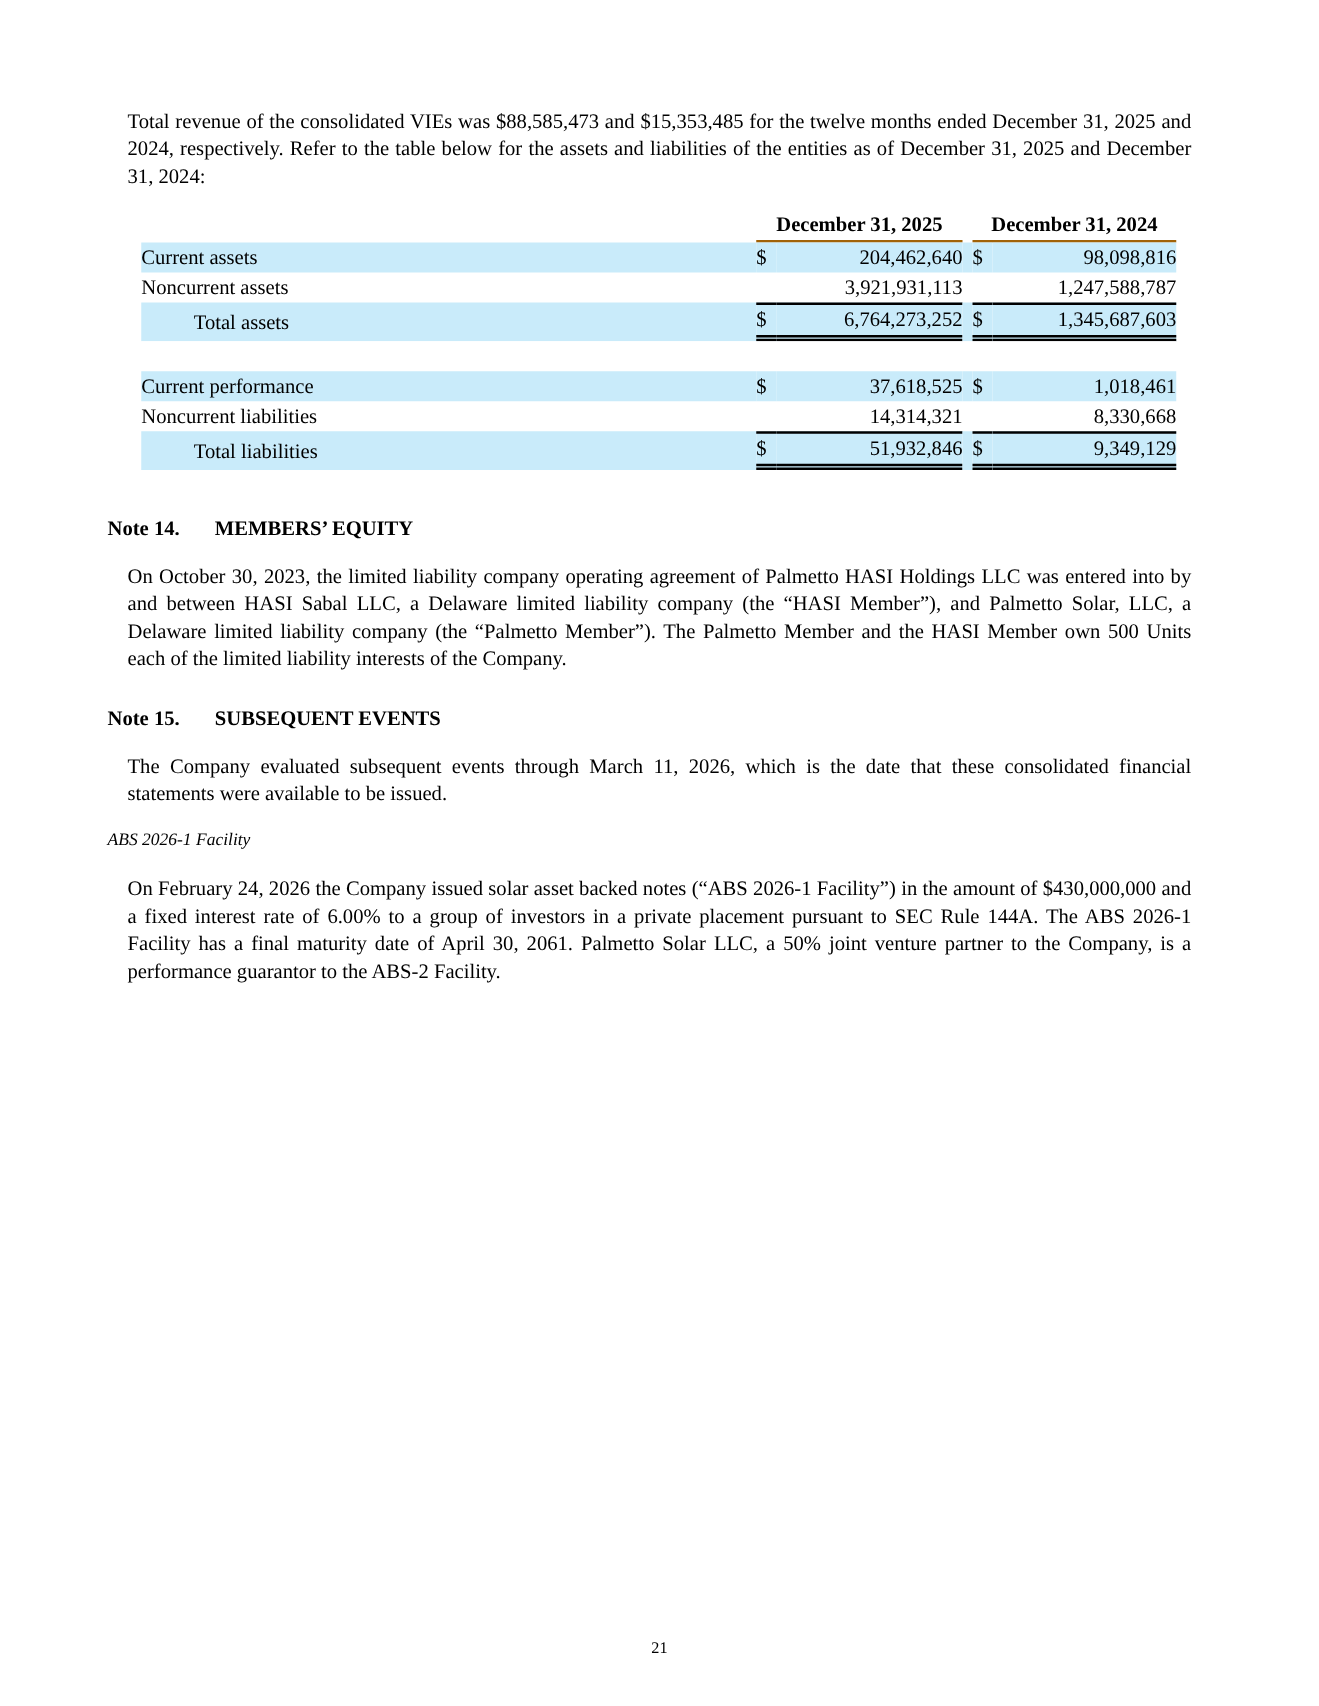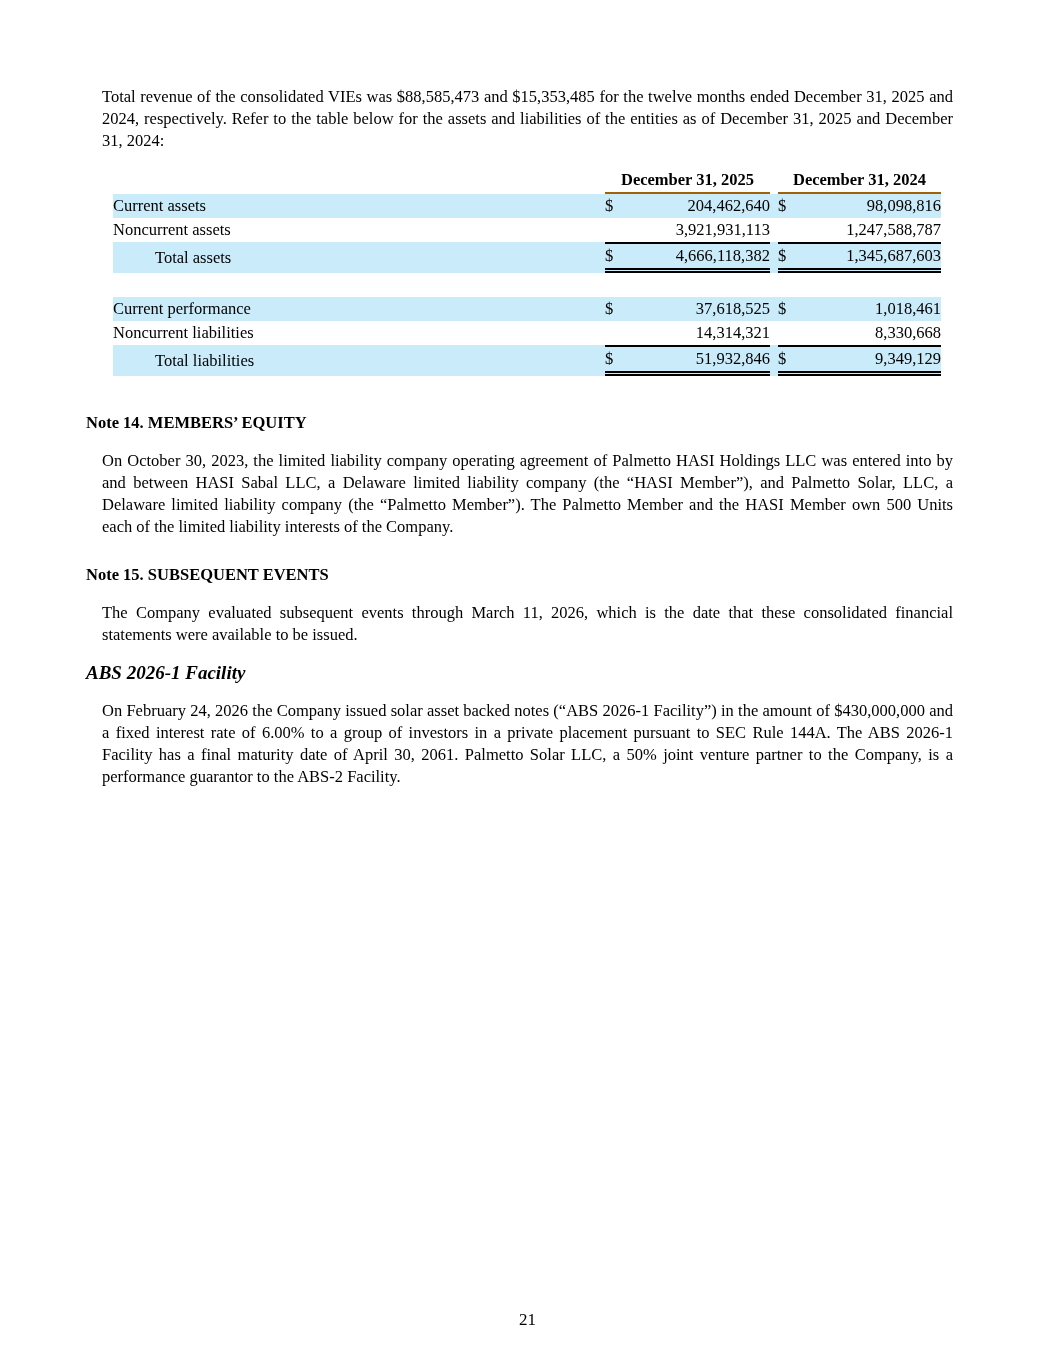--- a/index.html
+++ b/index.html
@@ -67,42 +67,41 @@
   tr.spacer td { height: 24px; background: #ffffff; }
 
   
   .note-heading {
     font-size: 16.5px;
     font-weight: bold;
     margin: 0;
     line-height: 22px;
   }
   .note-heading .note-num { display: inline-block; }
-  .note-heading .note-title { display: inline-block; }
+  .note-heading .note-title { display: inline-block; margin-left: 24px; }
   .h-note14 { margin-top: 36px; }
   .h-note15 { margin-top: 26px; }
   .p-after-heading { margin-top: 9px; }
   .p-note15 { margin-top: 9px; }
   .subhead-italic {
-    font-size: 19px;
+    font-size: 14px;
     font-style: italic;
     line-height: 22px;
     margin: 0;
     margin-top: 11px;
-    font-weight: bold;
   }
   .p-abs { margin-top: 8px; }
 
   .footer-pagenum {
     position: absolute;
     left: 0;
     right: 0;
     top: 1310px;
     text-align: center;
-    font-size: 17px;
+    font-size: 13px;
   }
 </style>
 </head>
 <body>
 
 <div class="page">
   <div class="content">
 
     <p class="para intro">Total revenue of the consolidated VIEs was $88,585,473 and $15,353,485 for the twelve months ended December 31, 2025 and 2024, respectively. Refer to the table below for the assets and liabilities of the entities as of December 31, 2025 and December 31, 2024:</p>
 
@@ -135,21 +134,21 @@
           <td class="lbl">Noncurrent assets</td>
           <td class="cur"></td>
           <td class="val">3,921,931,113</td>
           <td></td>
           <td class="cur"></td>
           <td class="val">1,247,588,787</td>
         </tr>
         <tr class="shaded total">
           <td class="lbl indent">Total assets</td>
           <td class="cur">$</td>
-          <td class="val">4,666,118,382</td>
+          <td class="val">6,764,273,252</td>
           <td></td>
           <td class="cur">$</td>
           <td class="val">1,345,687,603</td>
         </tr>
 
         <tr class="spacer">
           <td colspan="6"></td>
         </tr>
 
         <tr class="shaded">

